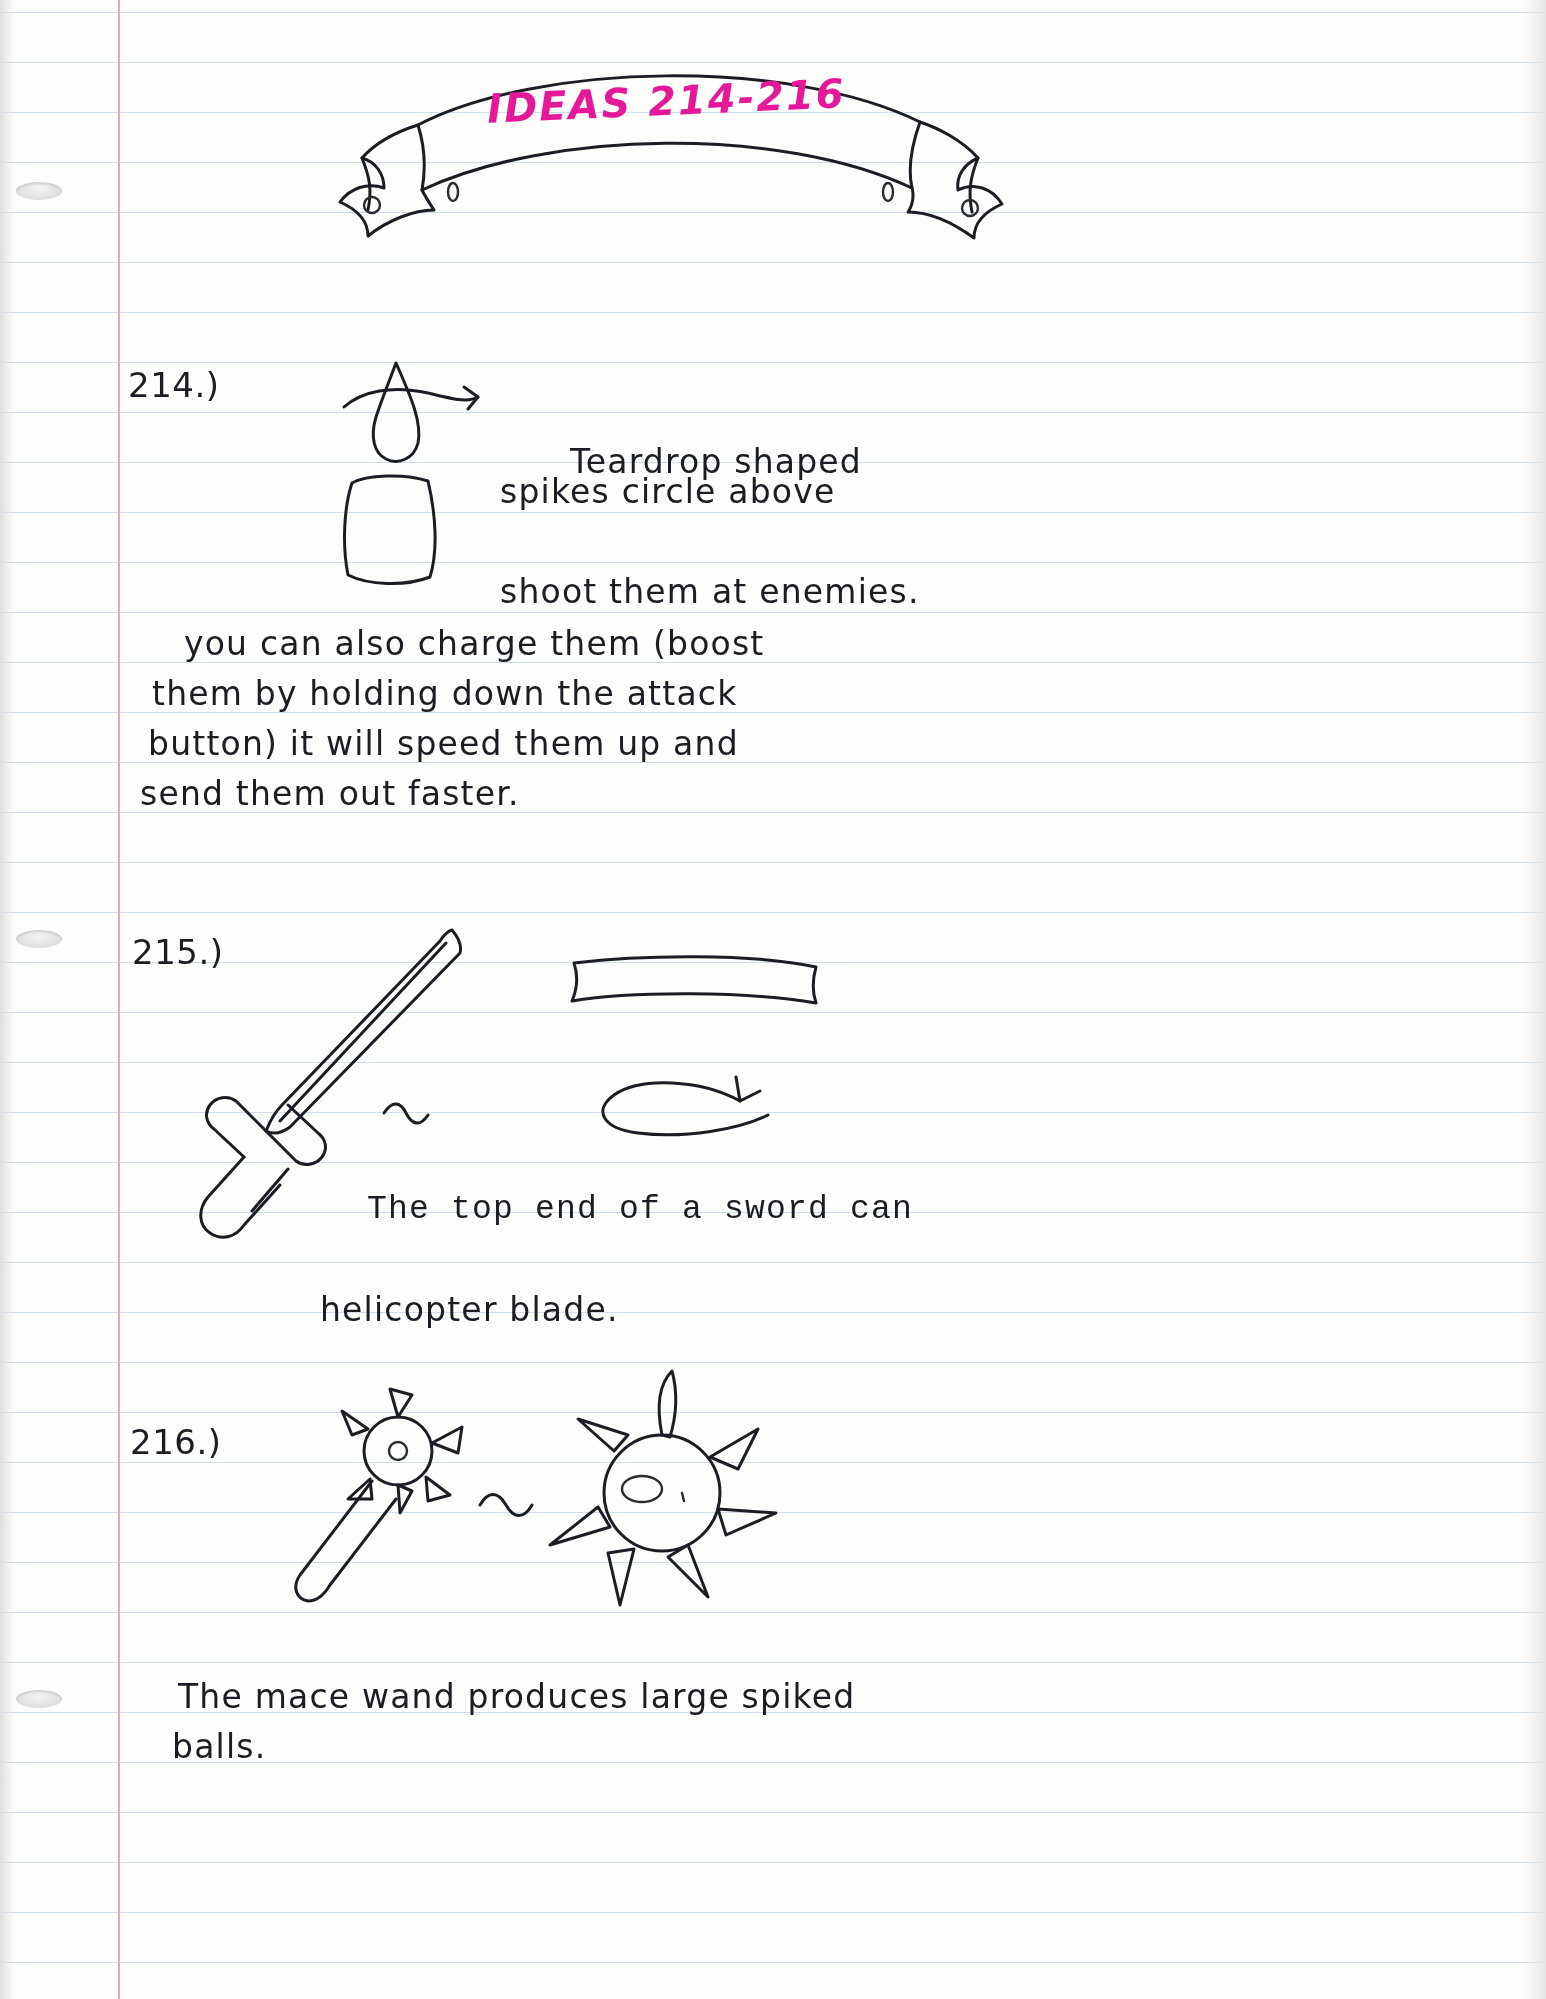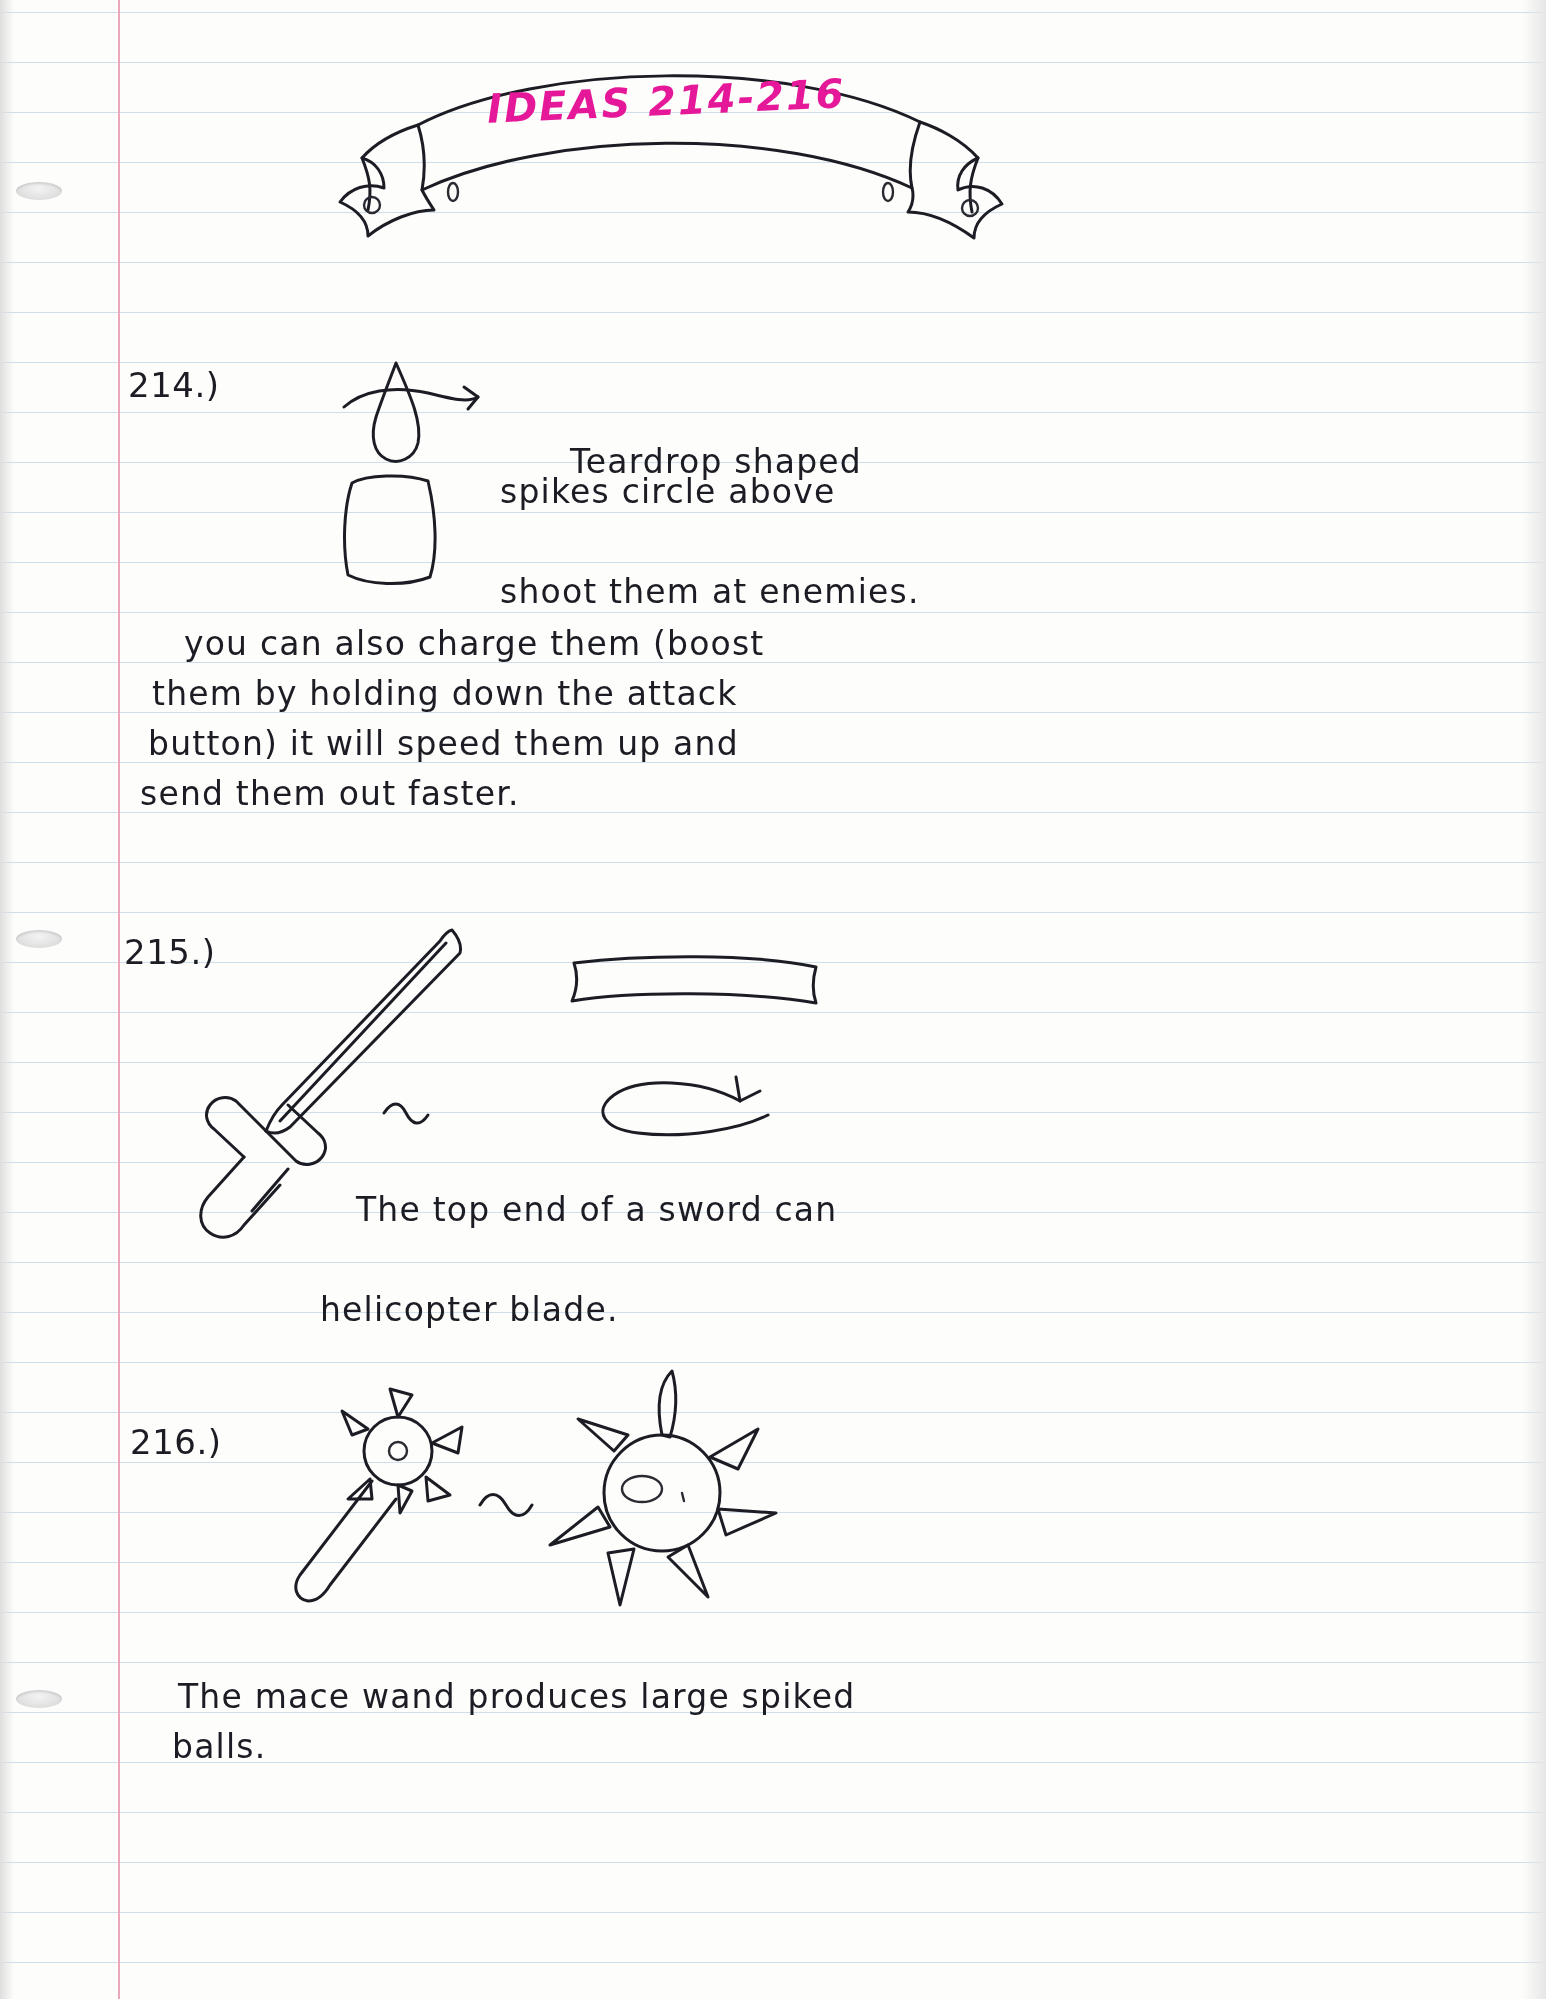--- a/index.html
+++ b/index.html
@@ -168,42 +168,42 @@
   </svg>
 
   <div class="hand" style="left:570px; top:440px;">Teardrop shaped</div>
   <div class="hand" style="left:500px; top:470px;">spikes circle above</div>
   <div class="hand" style="left:500px; top:570px;">shoot them at enemies.</div>
   <div class="hand" style="left:160px; top:622px;margin-left:24px;">you can also charge them (boost</div>
   <div class="hand" style="left:152px; top:672px;">them by holding down the attack</div>
   <div class="hand" style="left:148px; top:722px;">button) it will speed them up and</div>
   <div class="hand" style="left:140px; top:772px;">send them out faster.</div>
 
-  <div class="hand num" style="left:124px; top:930px;text-align:right;">215.)</div>
+  <div class="hand num" style="left:132px; top:930px;text-align:right;">215.)</div>
 
   <svg style="position:absolute; left:140px; top:915px;" width="760" height="380" viewBox="0 0 760 380">
 
     <path class="ink" d="M312,15 C318,22 322,30 320,38 L150,212 C142,218 134,220 126,216 C130,206 134,198 142,190 L300,26 C304,20 308,16 312,15 Z"></path>
     <path class="ink" d="M306,28 L140,206"></path>
 
     <path class="ink" d="M126,216 L96,186 C88,180 76,182 70,190 C64,198 66,208 74,214 L104,242"></path>
     <path class="ink" d="M126,216 L156,246 C164,252 176,250 182,242 C188,234 186,224 178,218 L148,190"></path>
 
     <path class="ink" d="M104,242 L68,282 C58,294 58,310 70,318 C82,326 96,322 104,310 L140,270"></path>
     <path class="ink" d="M148,254 L112,296"></path>
 
     <path class="ink" d="M434,48 C500,40 612,38 676,52 C672,66 672,76 676,88 C606,76 492,76 432,86 C438,72 438,60 434,48 Z"></path>
 
     <path class="ink" d="M600,186 C560,164 500,162 474,180 C452,196 464,214 498,218 C546,224 600,214 628,200"></path>
     <path class="ink" d="M600,186 L596,162 M600,186 L620,176"></path>
 
     <path class="ink" d="M244,198 C252,186 260,186 266,198 C272,210 280,212 288,200"></path>
   </svg>
 
-  <div class="hand" style="left:356px; top:1188px;">The top end of a sword can</div>
+  <div class="hand" style="left:367px; top:1188px;font-family:Liberation Mono, monospace;">The top end of a sword can</div>
   <div class="hand" style="left:320px; top:1288px;">helicopter blade.</div>
 
   <div class="hand num" style="left:130px; top:1420px;">216.)</div>
 
   <svg style="position:absolute; left:290px; top:1385px;" width="560" height="270" viewBox="0 0 560 270">
 
     <circle class="ink" cx="108" cy="66" r="34"></circle>
     <circle class="ink-thin" cx="108" cy="66" r="9"></circle>
     <path class="ink" d="M108,32 L100,4 L122,10 Z"></path>
     <path class="ink" d="M142,58 L172,42 L168,68 Z"></path>

